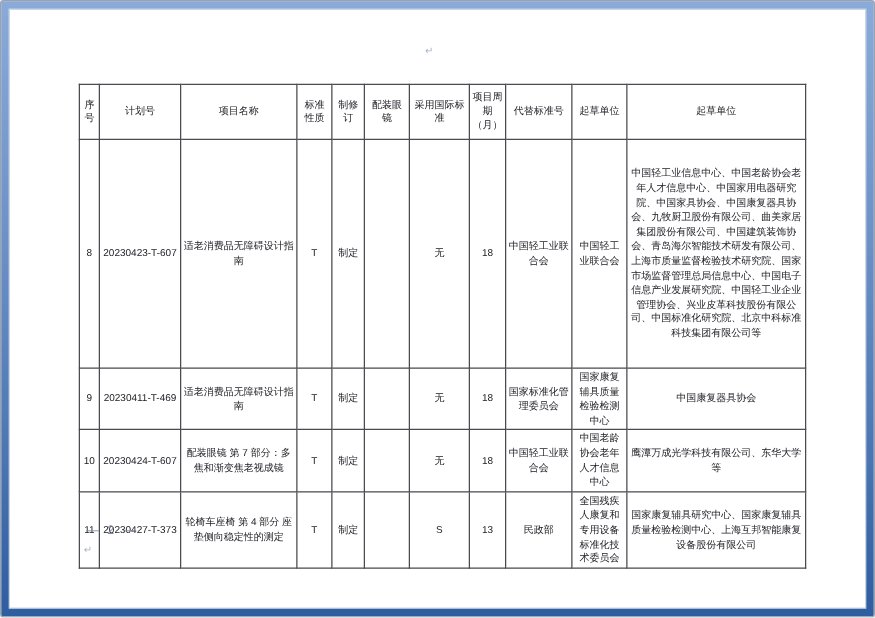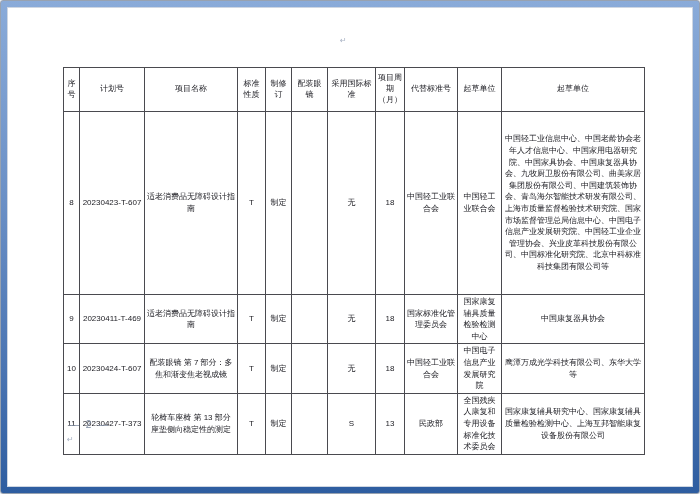--- a/index.html
+++ b/index.html
@@ -123,28 +123,28 @@
       <tr class="row-10">
         <td>10</td>
         <td>20230424-T-607</td>
         <td class="c-left">配装眼镜 第 7 部分：多焦和渐变焦老视成镜</td>
         <td>T</td>
         <td>制定</td>
         <td></td>
         <td>无</td>
         <td>18</td>
         <td class="c-left">中国轻工业联合会</td>
-        <td class="c-left">中国电子信息产业发展研究院</td>
+        <td class="c-left">中国老龄协会老年人才信息中心</td>
         <td class="drafters">鹰潭万成光学科技有限公司、东华大学等</td>
       </tr>
 
       <tr class="row-11">
         <td>11</td>
         <td>20230427-T-373</td>
-        <td class="c-left">轮椅车座椅 第 13 部分 座垫侧向稳定性的测定</td>
+        <td class="c-left">轮椅车座椅 第 4 部分 座垫侧向稳定性的测定</td>
         <td>T</td>
         <td>制定</td>
         <td></td>
         <td>S</td>
         <td>13</td>
         <td class="c-left">民政部</td>
         <td class="c-left">全国残疾人康复和专用设备标准化技术委员会</td>
         <td class="drafters">国家康复辅具研究中心、国家康复辅具质量检验检测中心、上海互邦智能康复设备股份有限公司</td>
       </tr>
     </tbody>

